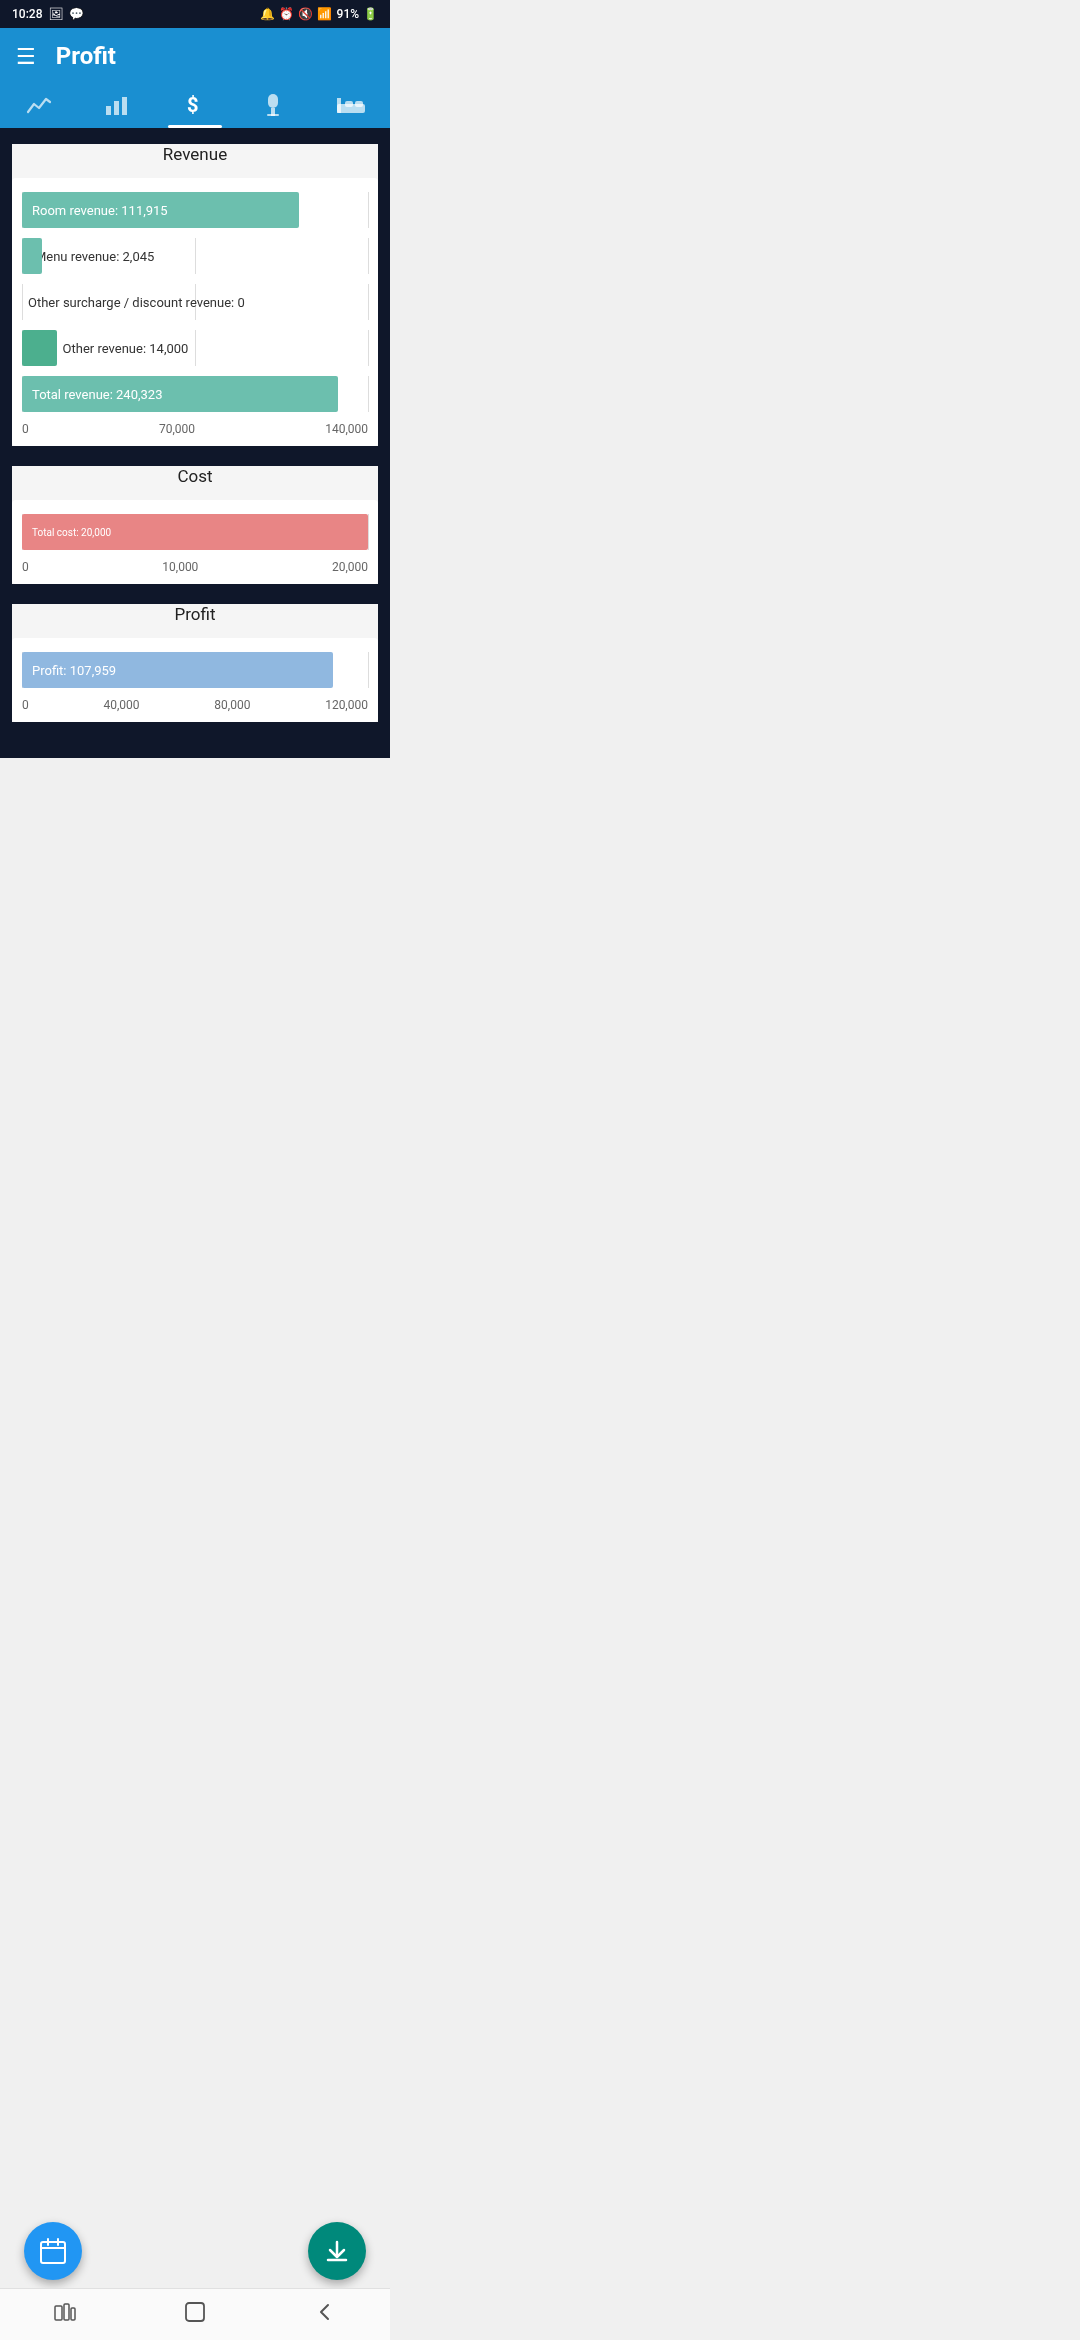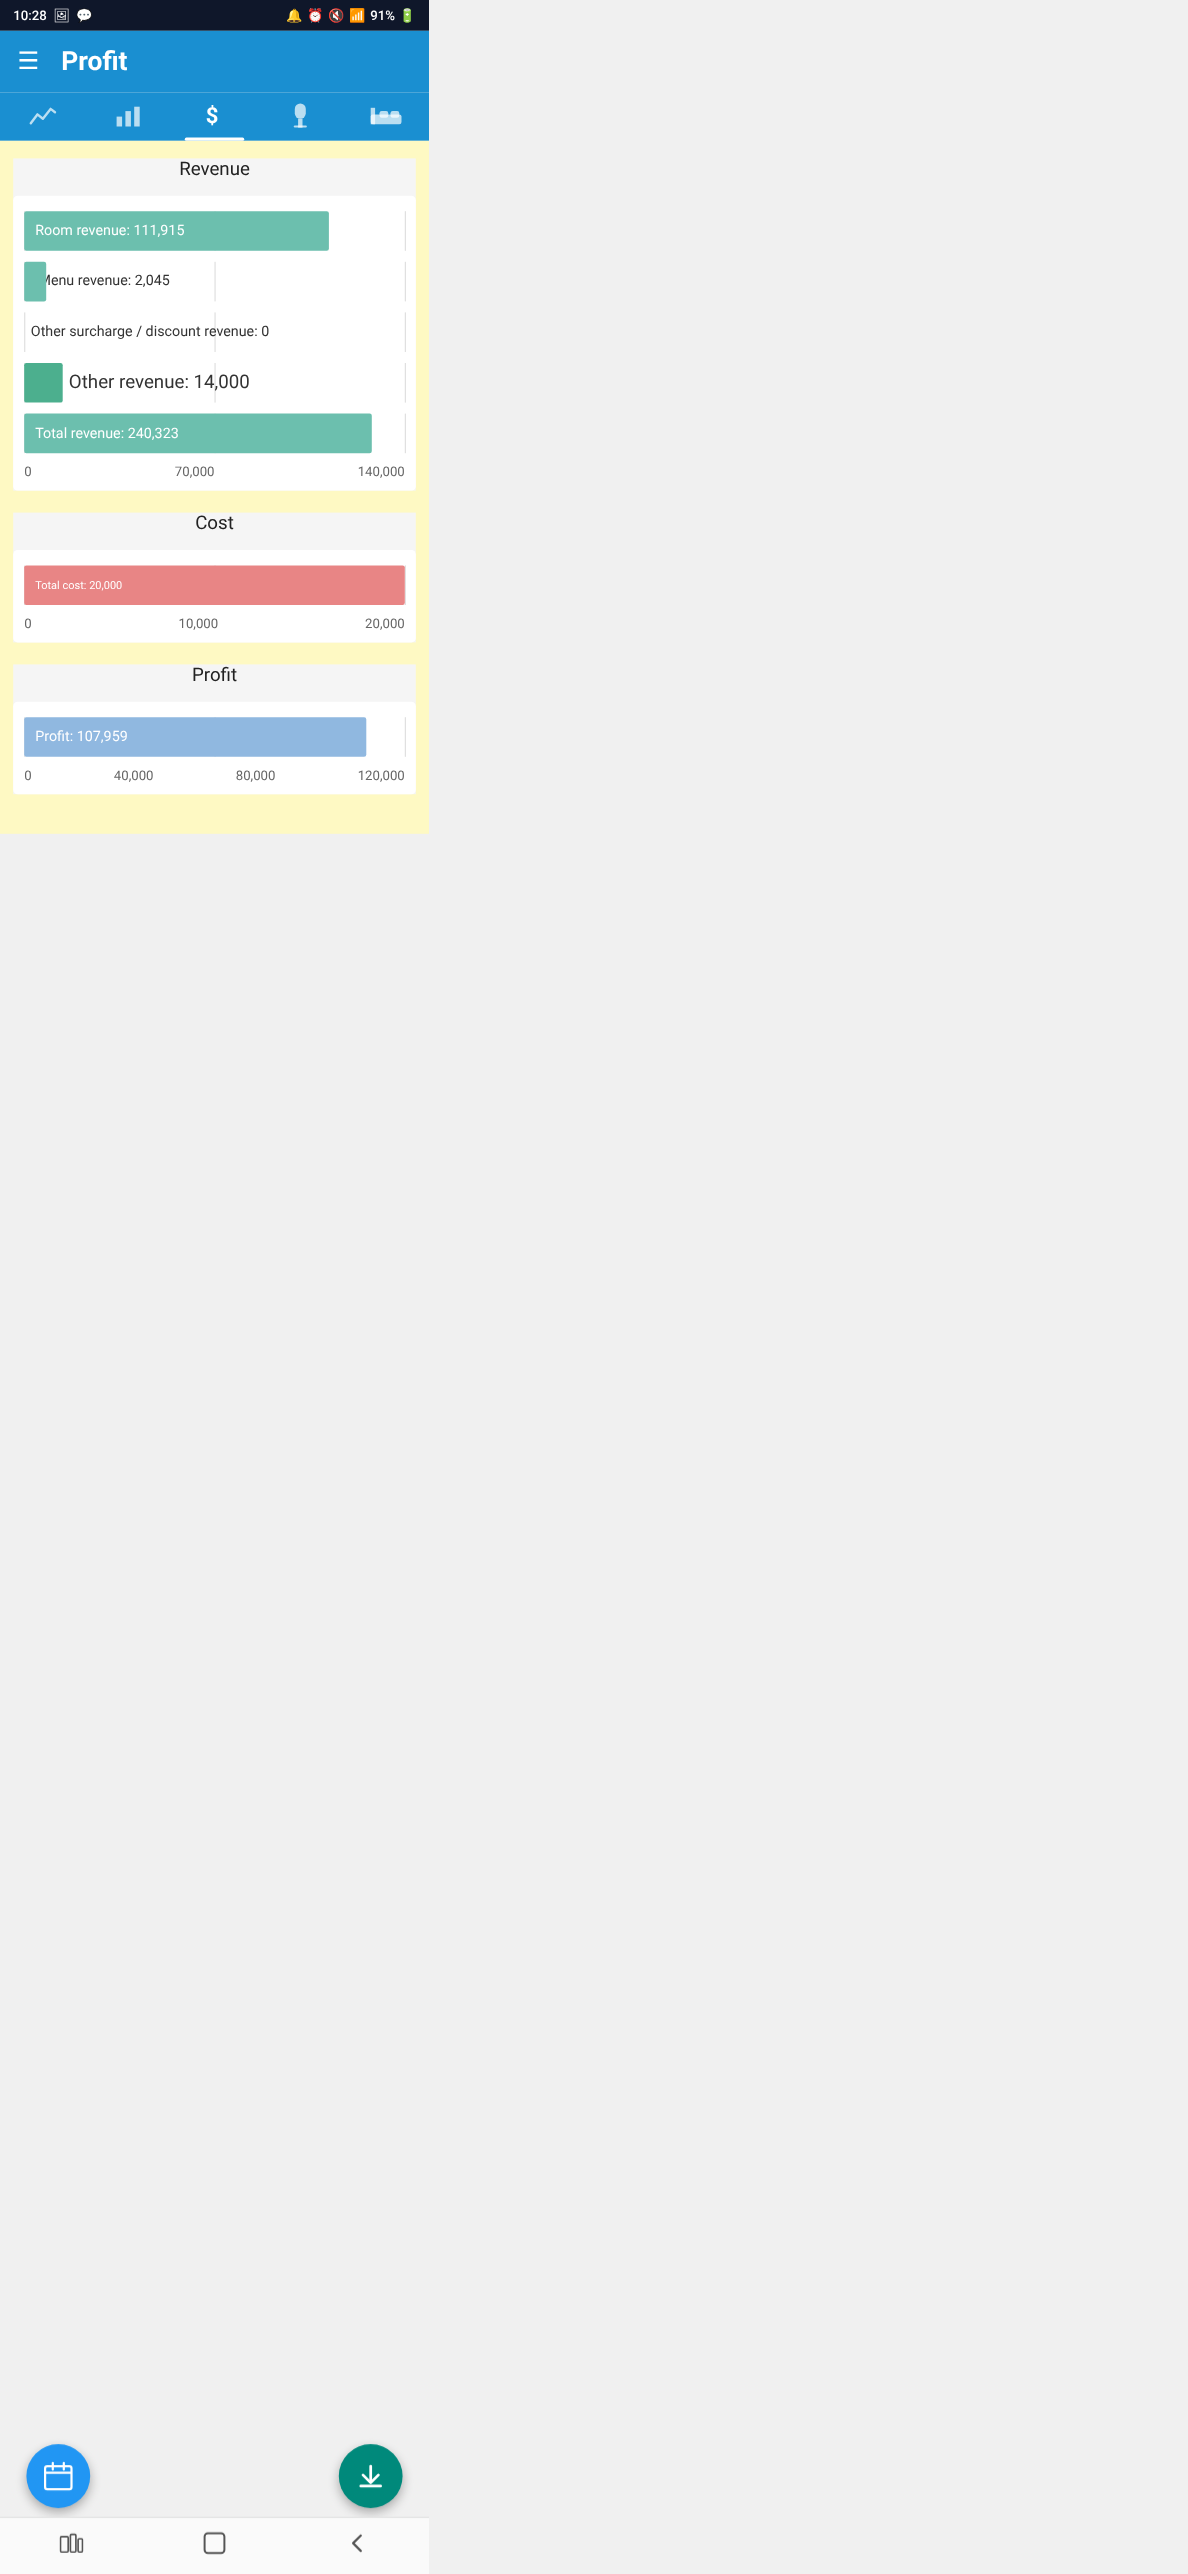--- a/index.html
+++ b/index.html
@@ -66,21 +66,21 @@
       bottom: 0;
       left: 15%;
       width: 70%;
       height: 3px;
       background: white;
       border-radius: 2px;
     }
 
     
     .main-content {
-      background: #fef9c3;
+      background: #0f172a;
       padding: 16px 12px;
     }
 
     
     .section {
       background: #f5f5f5;
       margin-bottom: 20px;
     }
     .section-title {
       text-align: center;
@@ -295,21 +295,21 @@
                 <span class="bar-label-outside" style="color: rgb(51, 51, 51); left: 6px;">Other surcharge / discount revenue: 0</span>
               </div>
             </div>
             <div class="bar-row">
               <div class="bar-wrapper">
                 <div style="position: absolute; top: 0px; left: 0px; width: 100%; height: 100%; pointer-events: none;">
                   <div style="position: absolute; top: 0px; left: 0%; width: 1px; height: 100%; background: rgb(221, 221, 221);"></div>
                   <div style="position: absolute; top: 0px; left: 50%; width: 1px; height: 100%; background: rgb(221, 221, 221);"></div>
                   <div style="position: absolute; top: 0px; left: 100%; width: 1px; height: 100%; background: rgb(221, 221, 221);"></div>
                 </div>
-                <span style="position: absolute; left: calc(10% + 6px); top: 50%; transform: translateY(-50%); font-size: 17px; color: rgb(51, 51, 51); white-space: nowrap;">Other revenue: 14,000</span>
+                <span style="position: absolute; left: calc(10% + 6px); top: 50%; transform: translateY(-50%); font-size: 13px; color: rgb(51, 51, 51); white-space: nowrap;">Other revenue: 14,000</span>
                 <div class="bar" style="width: 10%; background: rgb(76, 175, 142); min-width: 20px;"></div>
               </div>
             </div>
             <div class="bar-row">
               <div class="bar-wrapper">
                 <div style="position: absolute; top: 0px; left: 0px; width: 100%; height: 100%; pointer-events: none;">
                   <div style="position: absolute; top: 0px; left: 0%; width: 1px; height: 100%; background: rgb(221, 221, 221);"></div>
                   <div style="position: absolute; top: 0px; left: 50%; width: 1px; height: 100%; background: rgb(221, 221, 221);"></div>
                   <div style="position: absolute; top: 0px; left: 100%; width: 1px; height: 100%; background: rgb(221, 221, 221);"></div>
                 </div>

